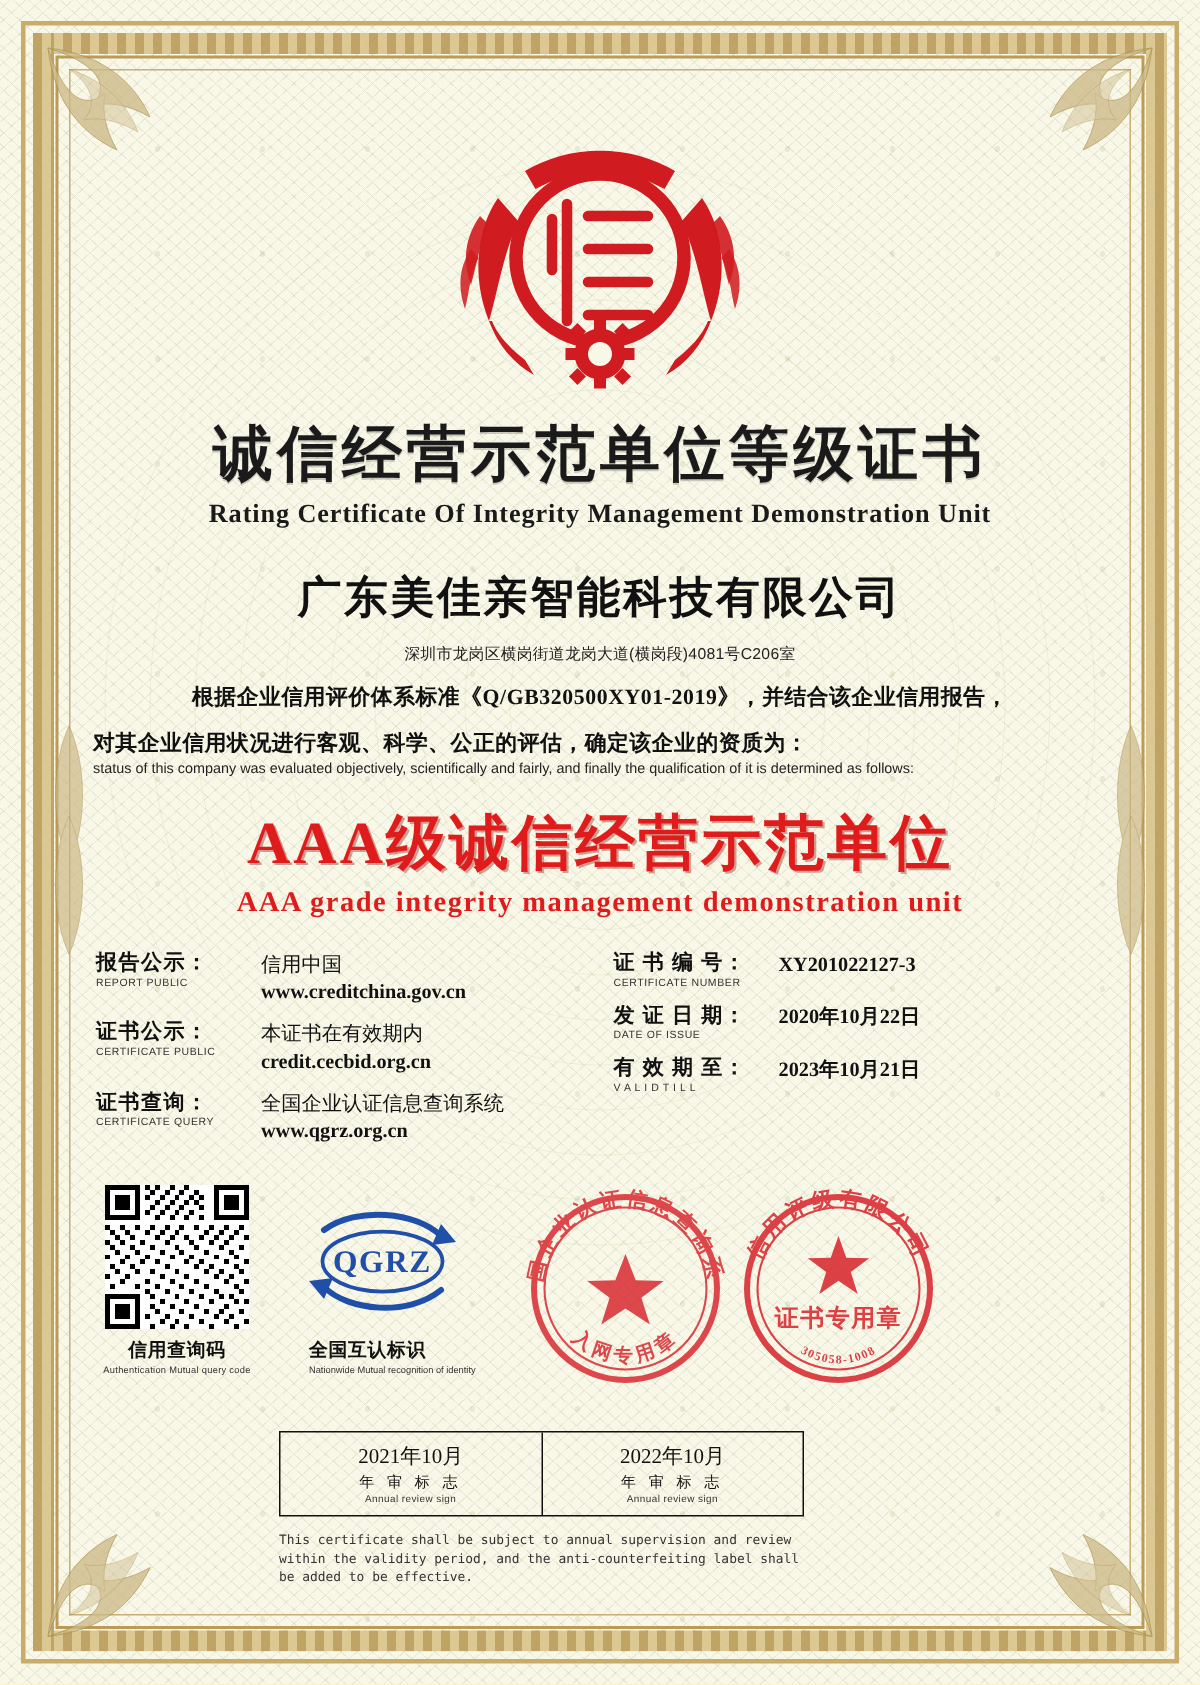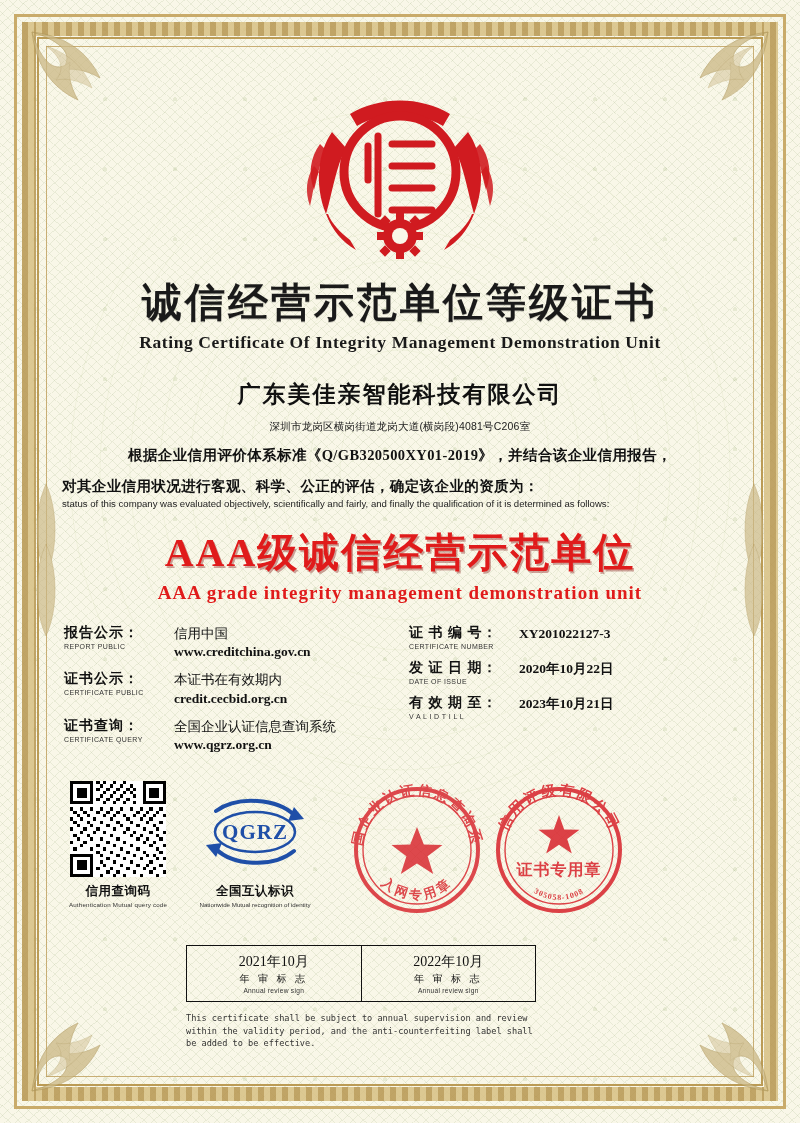--- a/index.html
+++ b/index.html
@@ -121,21 +121,21 @@
     font-size: 17.5px;
     letter-spacing: 0.6px;
     color: #1a1a1a;
     margin-top: 2px;
   }
 
   .company {
     text-align: center;
     font-family: "Liberation Serif", "DejaVu Serif", serif;
     font-weight: bold;
-    font-size: 23px;
+    font-size: 29px;
     letter-spacing: 2px;
     color: #111;
     margin-top: 26px;
   }
   .address {
     text-align: center;
     font-size: 10.5px;
     color: #222;
     margin-top: 10px;
     letter-spacing: 0.2px;
@@ -260,23 +260,23 @@
   .qr-cap .cn { font-size: 12.5px; font-weight: bold; color: #111; letter-spacing: 0.5px;}
   .qr-cap .en { font-size: 6.2px; color: #333; letter-spacing: 0.2px; margin-top: 1px;}
 
   .qgrz {
     position: absolute;
     left: 140px; top: 14px;
     width: 118px; height: 86px;
   }
   .qgrz-cap {
     position: absolute;
-    left: 134px; top: 108px;
+    left: 150px; top: 108px;
     width: 130px;
-    text-align: center;
+    text-align: left;
   }
   .qgrz-cap .cn { font-size: 12.5px; font-weight: bold; color: #111; letter-spacing: 0.5px;}
   .qgrz-cap .en { font-size: 6.2px; color: #333; margin-top: 1px;}
 
   .seal {
     position: absolute;
     width: 150px; height: 150px;
   }
   .seal.s1 { left: 286px; top: 0px; }
   .seal.s2 { left: 428px; top: 0px; }

